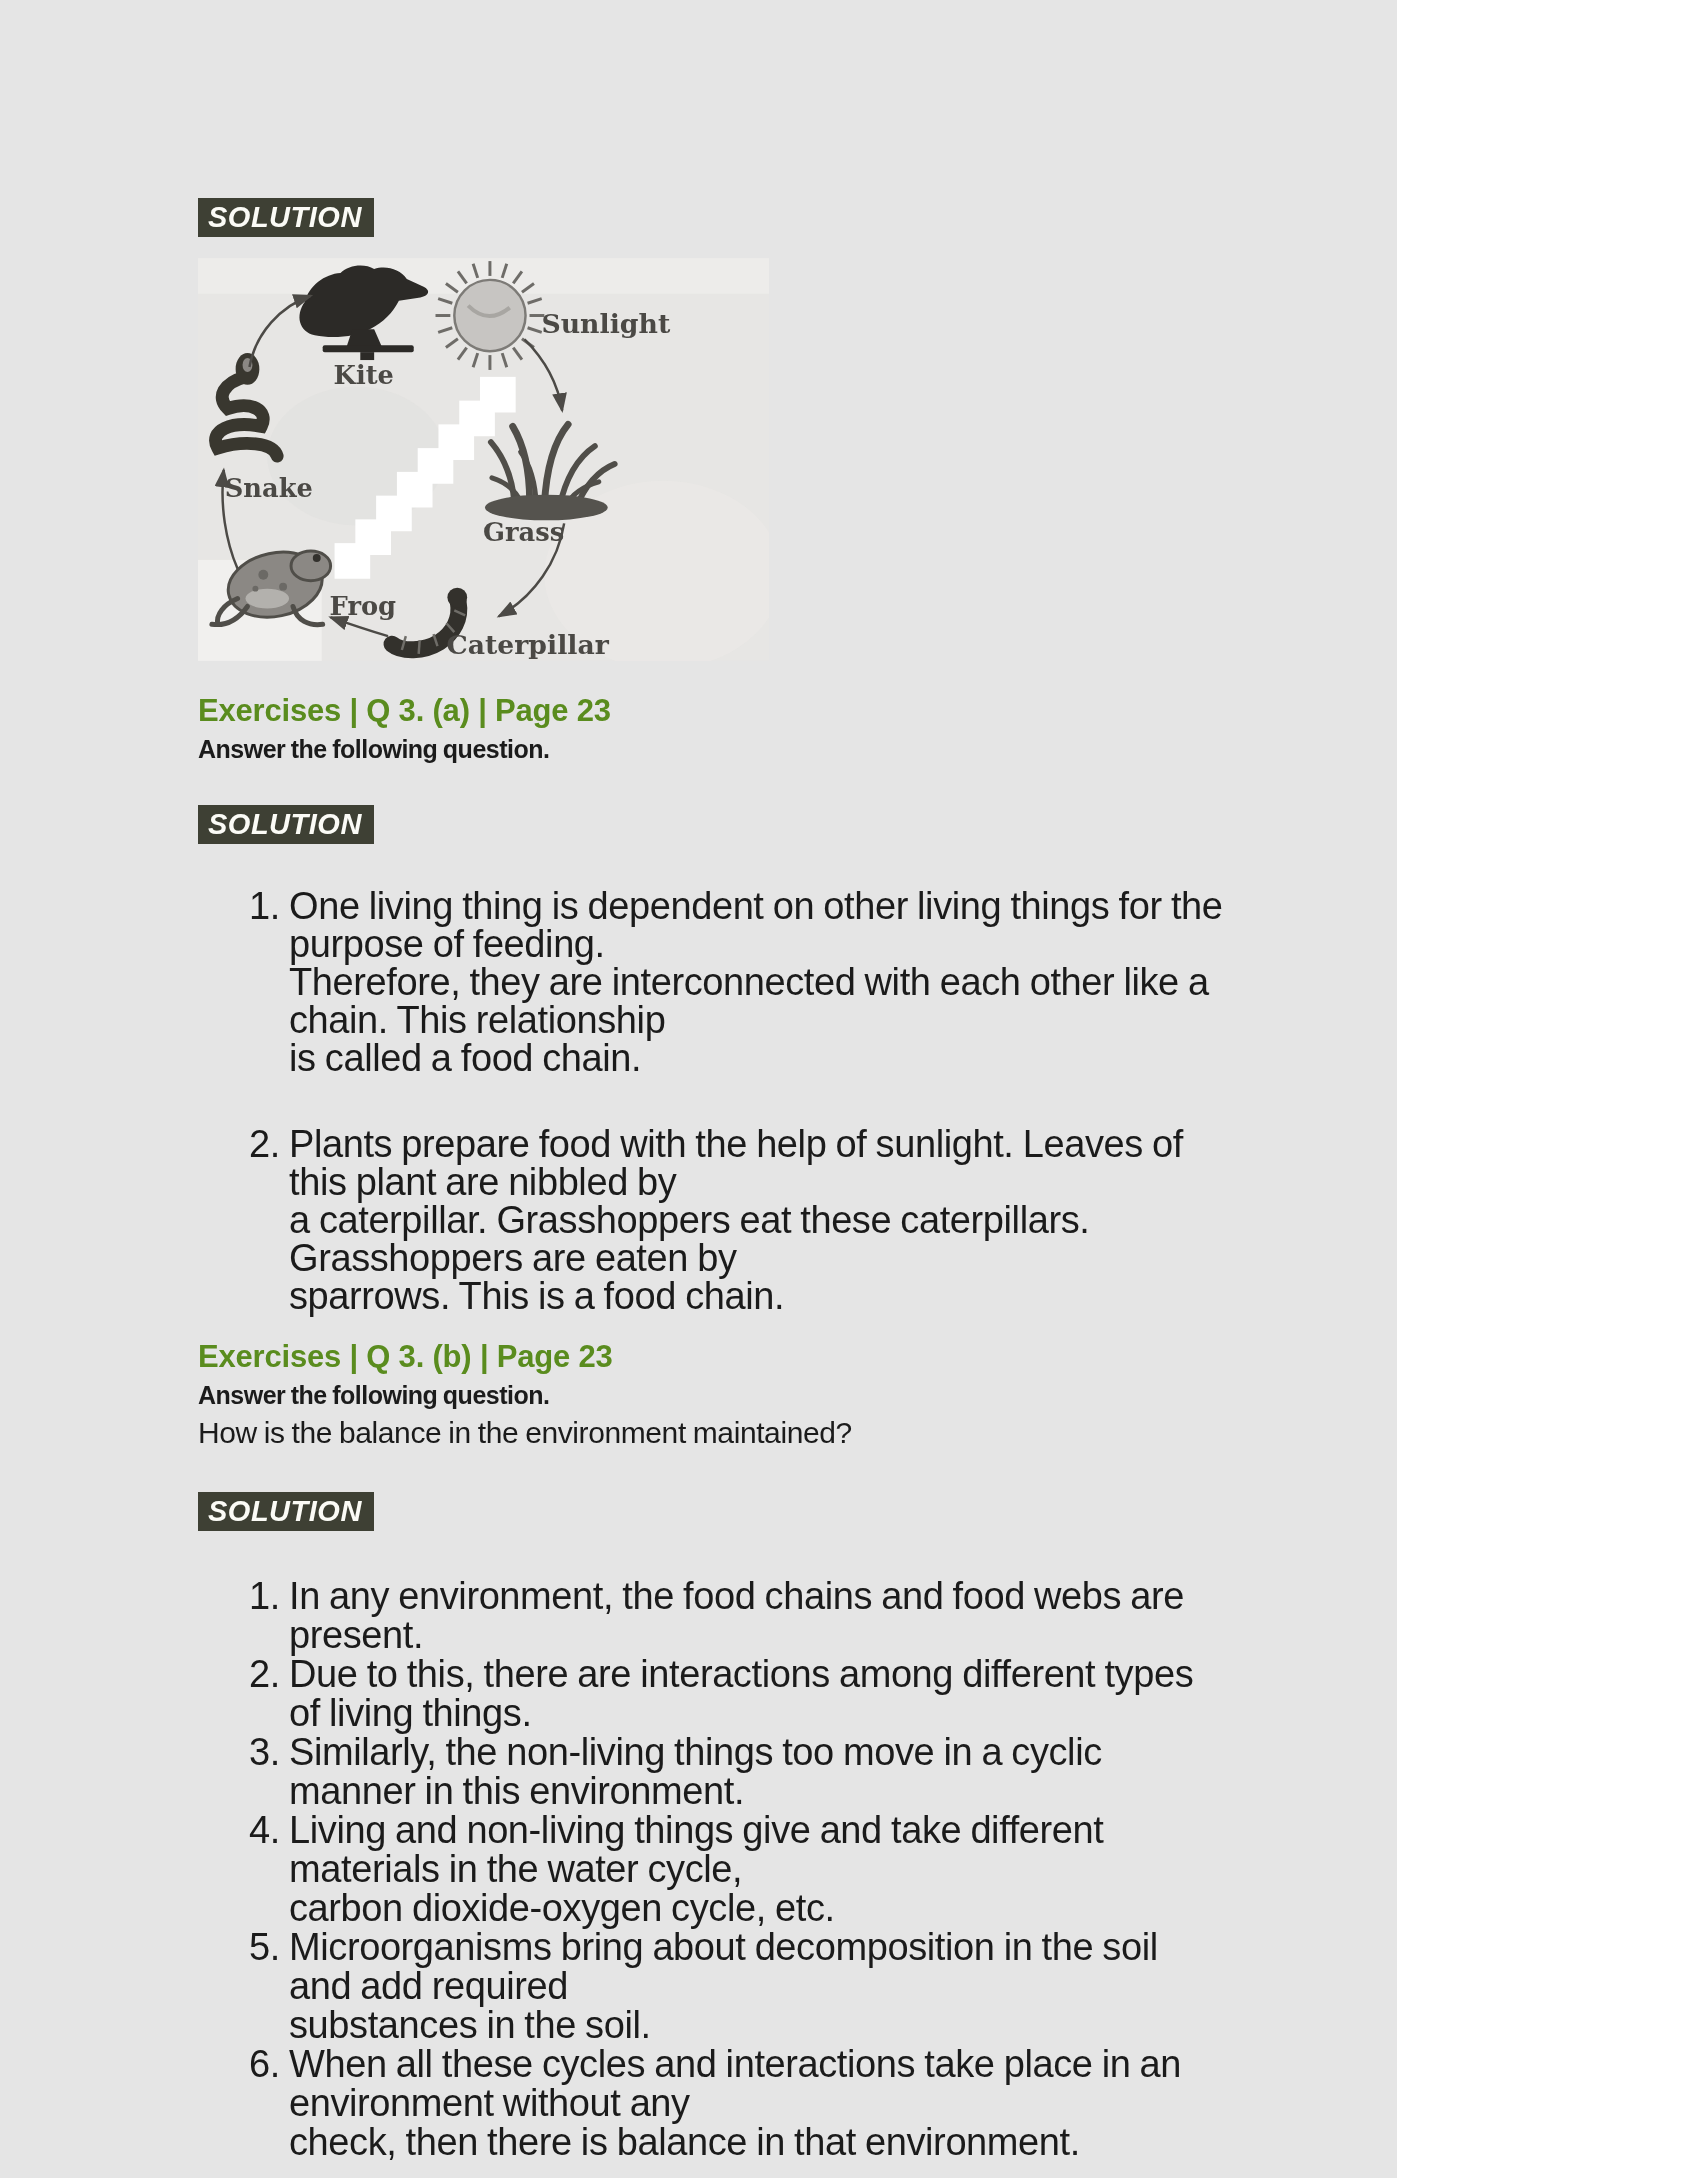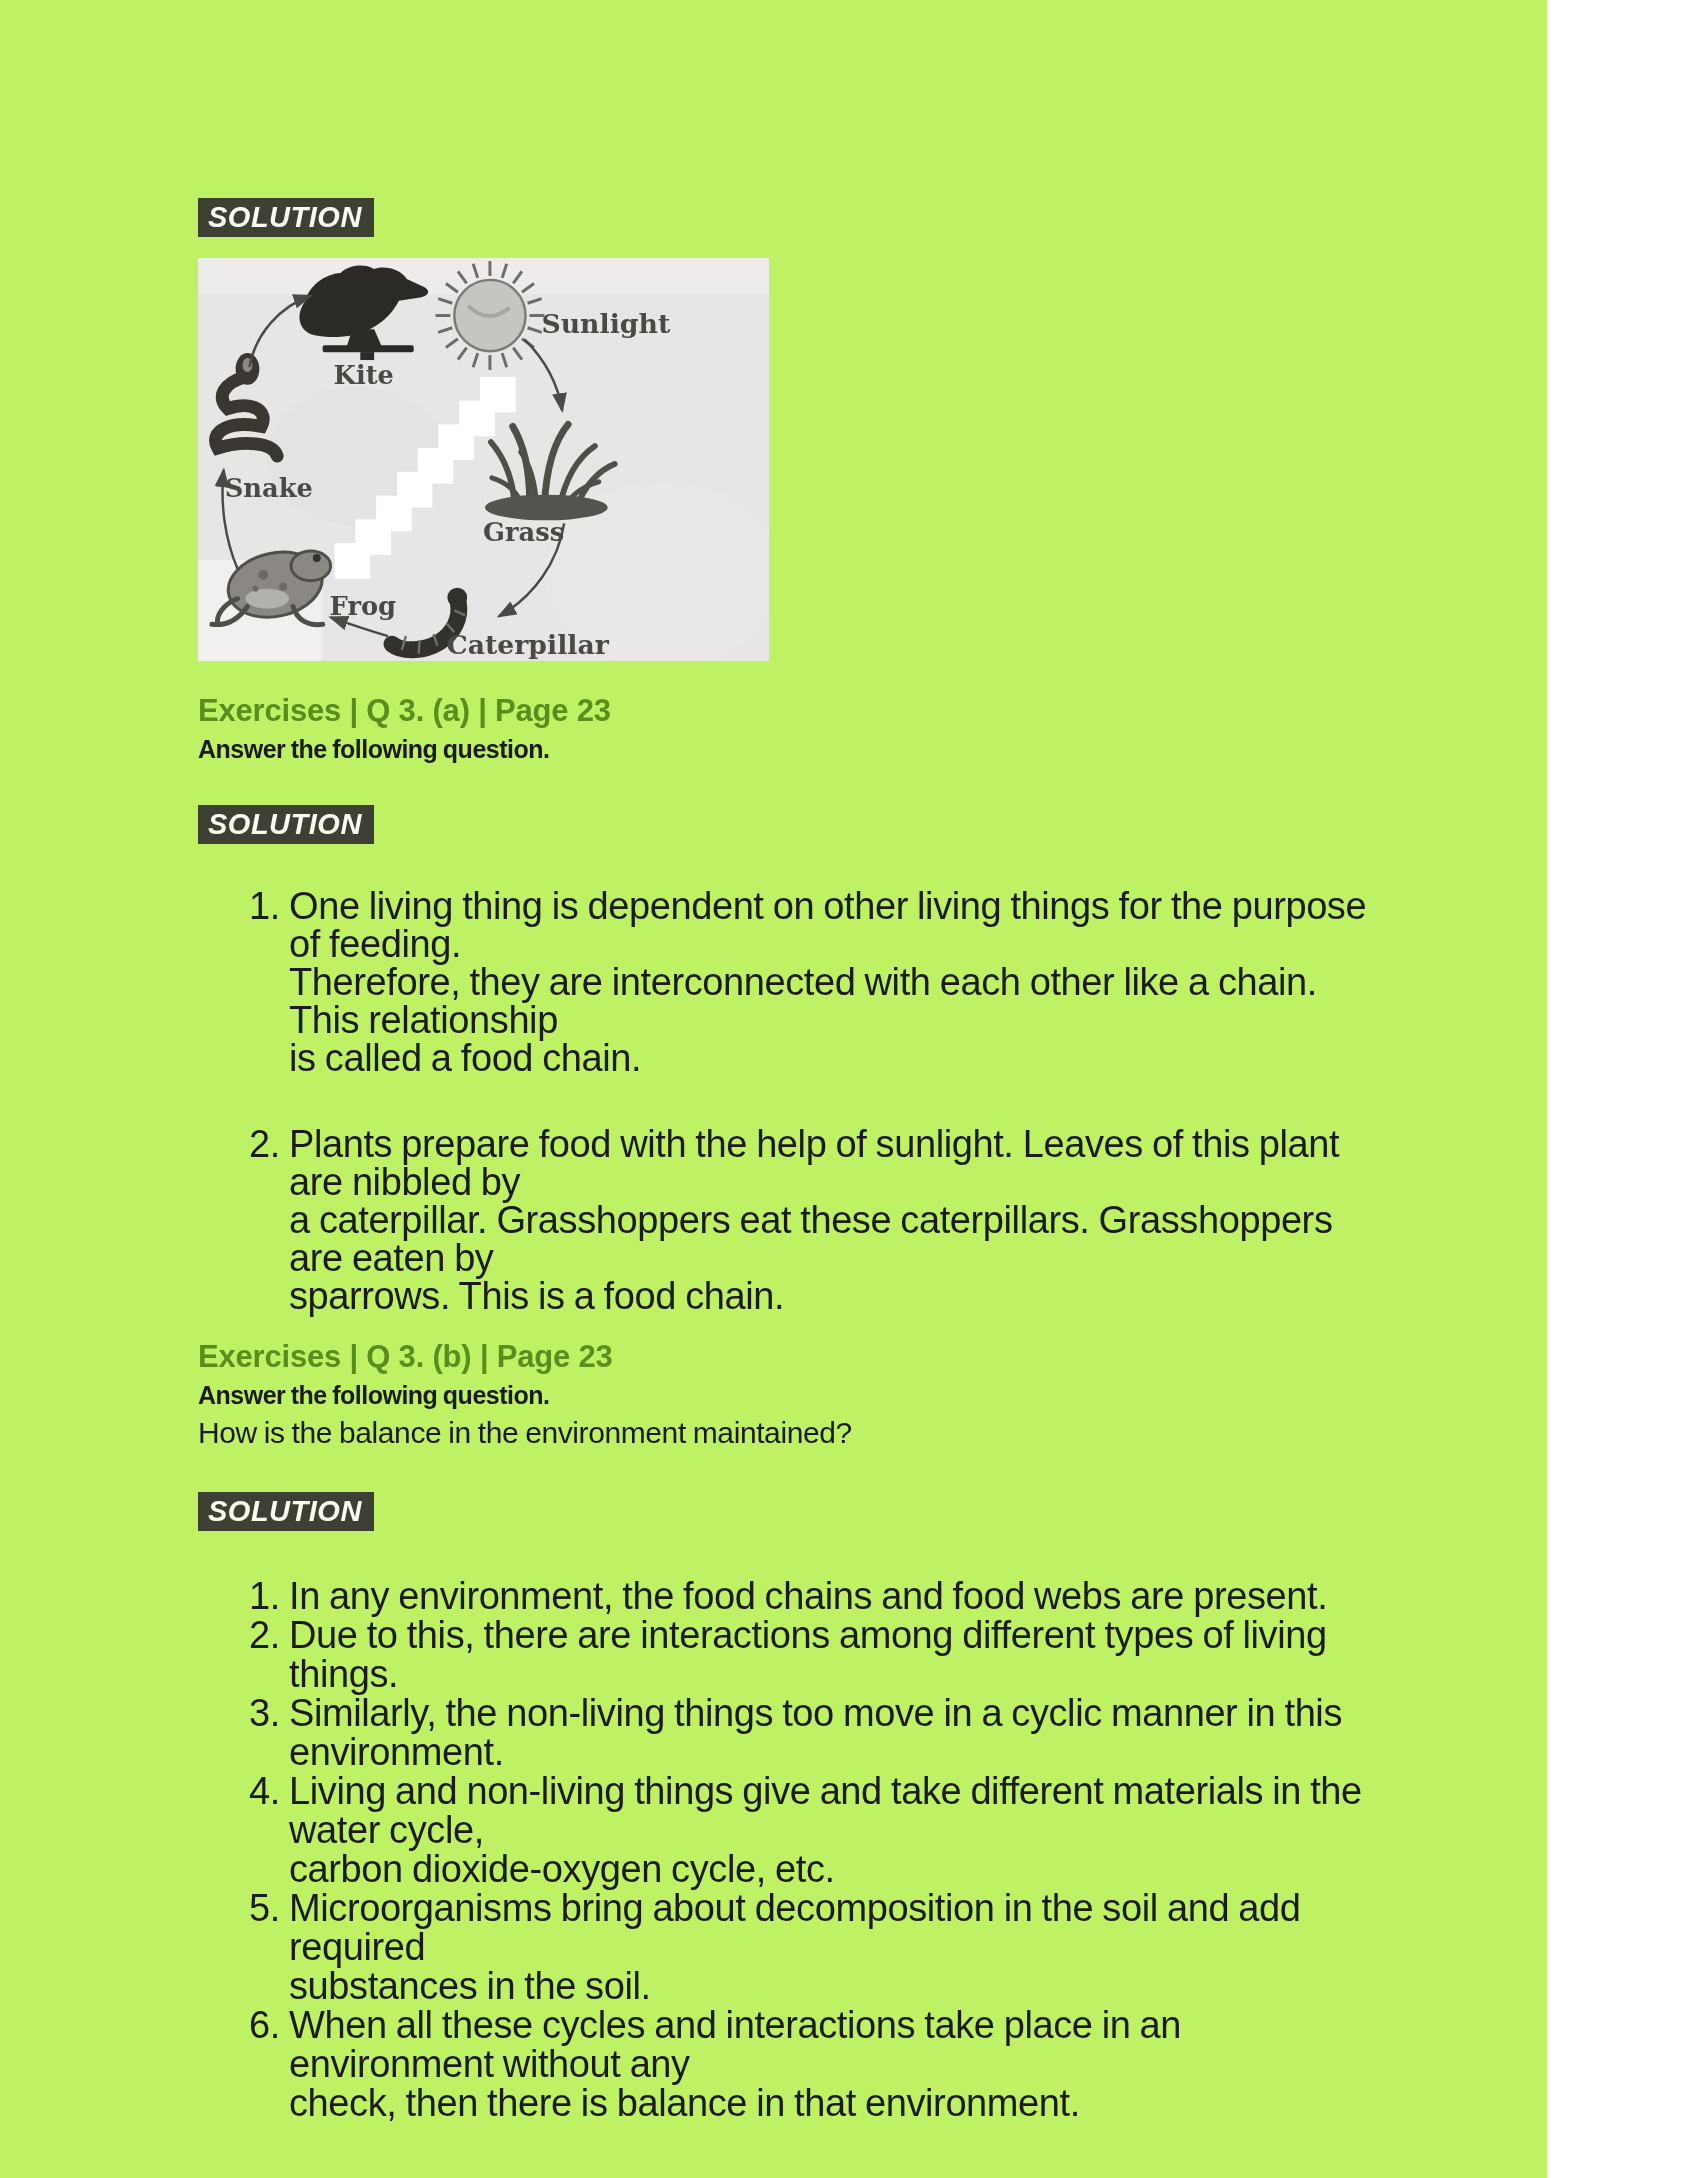--- a/index.html
+++ b/index.html
@@ -1,21 +1,21 @@
 <!DOCTYPE html>
 <html><head>
 <meta charset="utf-8">
 <style>
   html,body { margin:0; padding:0; background:#ffffff; }
   .page {
     position:relative;
-    width:1547px; height:2178px;
+    width:1397px; height:2178px;
     box-sizing:border-box;
     padding:198px 168px 0 198px;
-    background:#bef264;
+    background:#e5e5e5;
     font-family:"Liberation Sans", sans-serif;
     color:#1b1b1b;
     overflow:hidden;
   }
   .badge {
     display:inline-block;
     background:#3e4034;
     color:#fbfbf6;
     font-style:italic;
     font-weight:bold;

